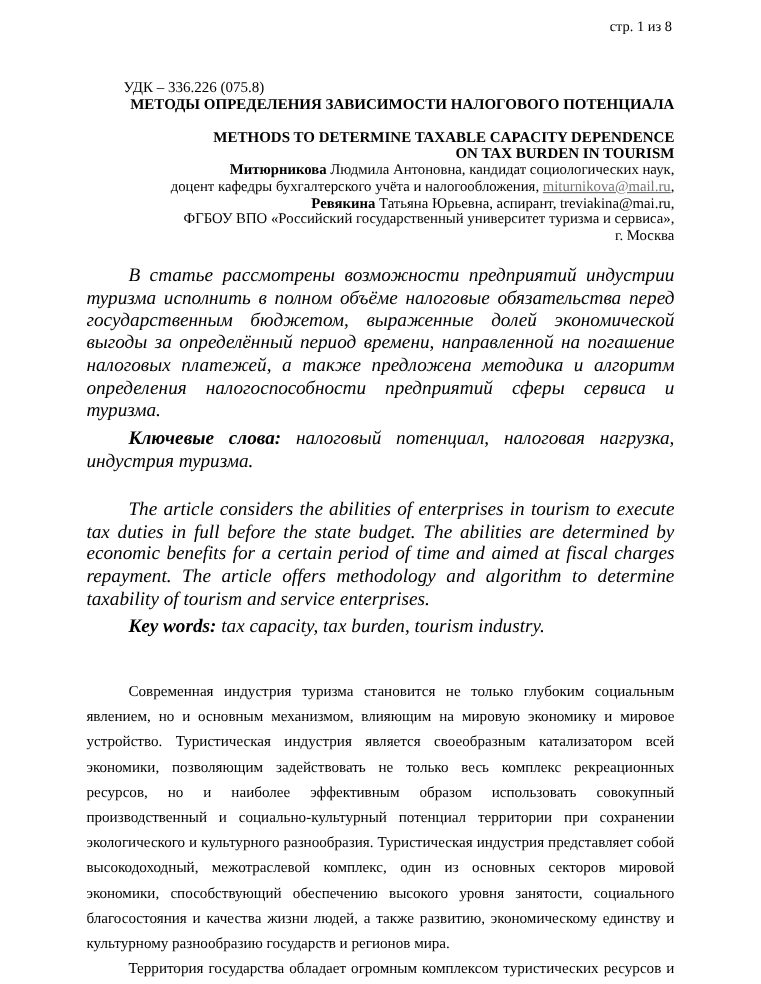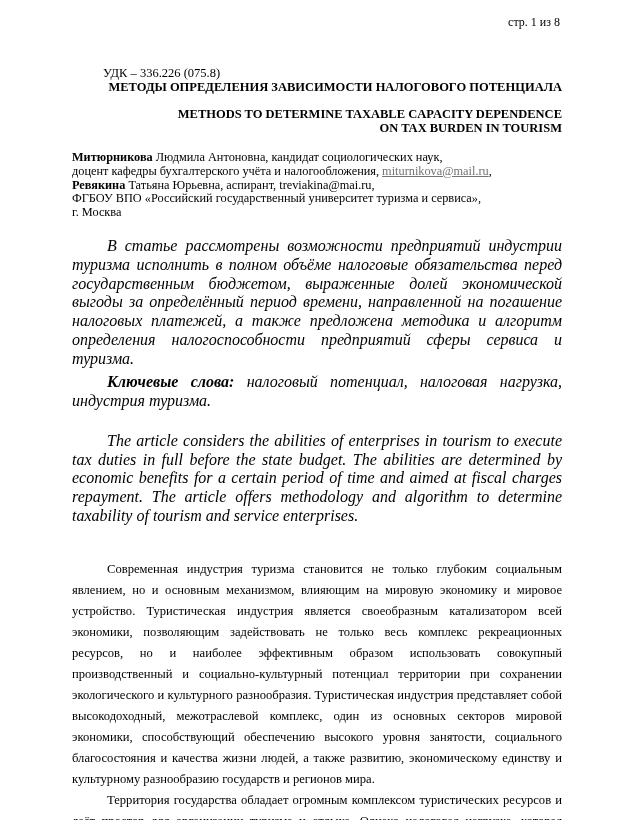--- a/index.html
+++ b/index.html
@@ -29,22 +29,22 @@
     line-height: 1.12;
   }
   .title {
     text-align: right;
     font-weight: bold;
     font-size: 12.5px;
     line-height: 1.12;
   }
   .title-en { margin-top: 13px; }
   .authors {
-    margin-top: 16px;
-    text-align: left;
+    margin-top: 0;
+    text-align: right;
     font-size: 12.3px;
     line-height: 1.12;
   }
   .bold { font-weight: bold; }
   a.email {
     color: #737373;
     text-decoration: underline;
     cursor: pointer;
   }
   .abstract {
@@ -93,20 +93,21 @@
     <div>г. Москва</div>
   </div>
 
   <div class="abstract abstract-ru">
     <p>В статье рассмотрены возможности предприятий индустрии туризма исполнить в полном объёме налоговые обязательства перед государственным бюджетом, выраженные долей экономической выгоды за определённый период времени, направленной на погашение налоговых платежей, а также предложена методика и алгоритм определения налогоспособности предприятий сферы сервиса и туризма.</p>
     <p class="kw-line"><span class="kw-label">Ключевые слова:</span><span> налоговый потенциал, налоговая нагрузка, индустрия туризма.</span></p>
   </div>
 
   <div class="abstract abstract-en">
     <p>The article considers the abilities of enterprises in tourism to execute tax duties in full before the state budget. The abilities are determined by economic benefits for a certain period of time and aimed at fiscal charges repayment. The article offers methodology and algorithm to determine taxability of tourism and service enterprises.</p>
+    <p class="kw-line"><span class="kw-label">Key words:</span><span> tax capacity, tax burden, tourism industry.</span></p>
   </div>
 
   <div class="body-text">
     <p>Современная индустрия туризма становится не только глубоким социальным явлением, но и основным механизмом, влияющим на мировую экономику и мировое устройство. Туристическая индустрия является своеобразным катализатором всей экономики, позволяющим задействовать не только весь комплекс рекреационных ресурсов, но и наиболее эффективным образом использовать совокупный производственный и социально-культурный потенциал территории при сохранении экологического и культурного разнообразия. Туристическая индустрия представляет собой высокодоходный, межотраслевой комплекс, один из основных секторов мировой экономики, способствующий обеспечению высокого уровня занятости, социального благосостояния и качества жизни людей, а также развитию, экономическому единству и культурному разнообразию государств и регионов мира.</p>
     <p>Территория государства обладает огромным комплексом туристических ресурсов и даёт простор для организации туризма и отдыха. Однако налоговая нагрузка, которая ложится на предприятия туризма, значительно сдерживает развитие отрасли.</p>
   </div>
 
 </div>
 
 </body></html>

